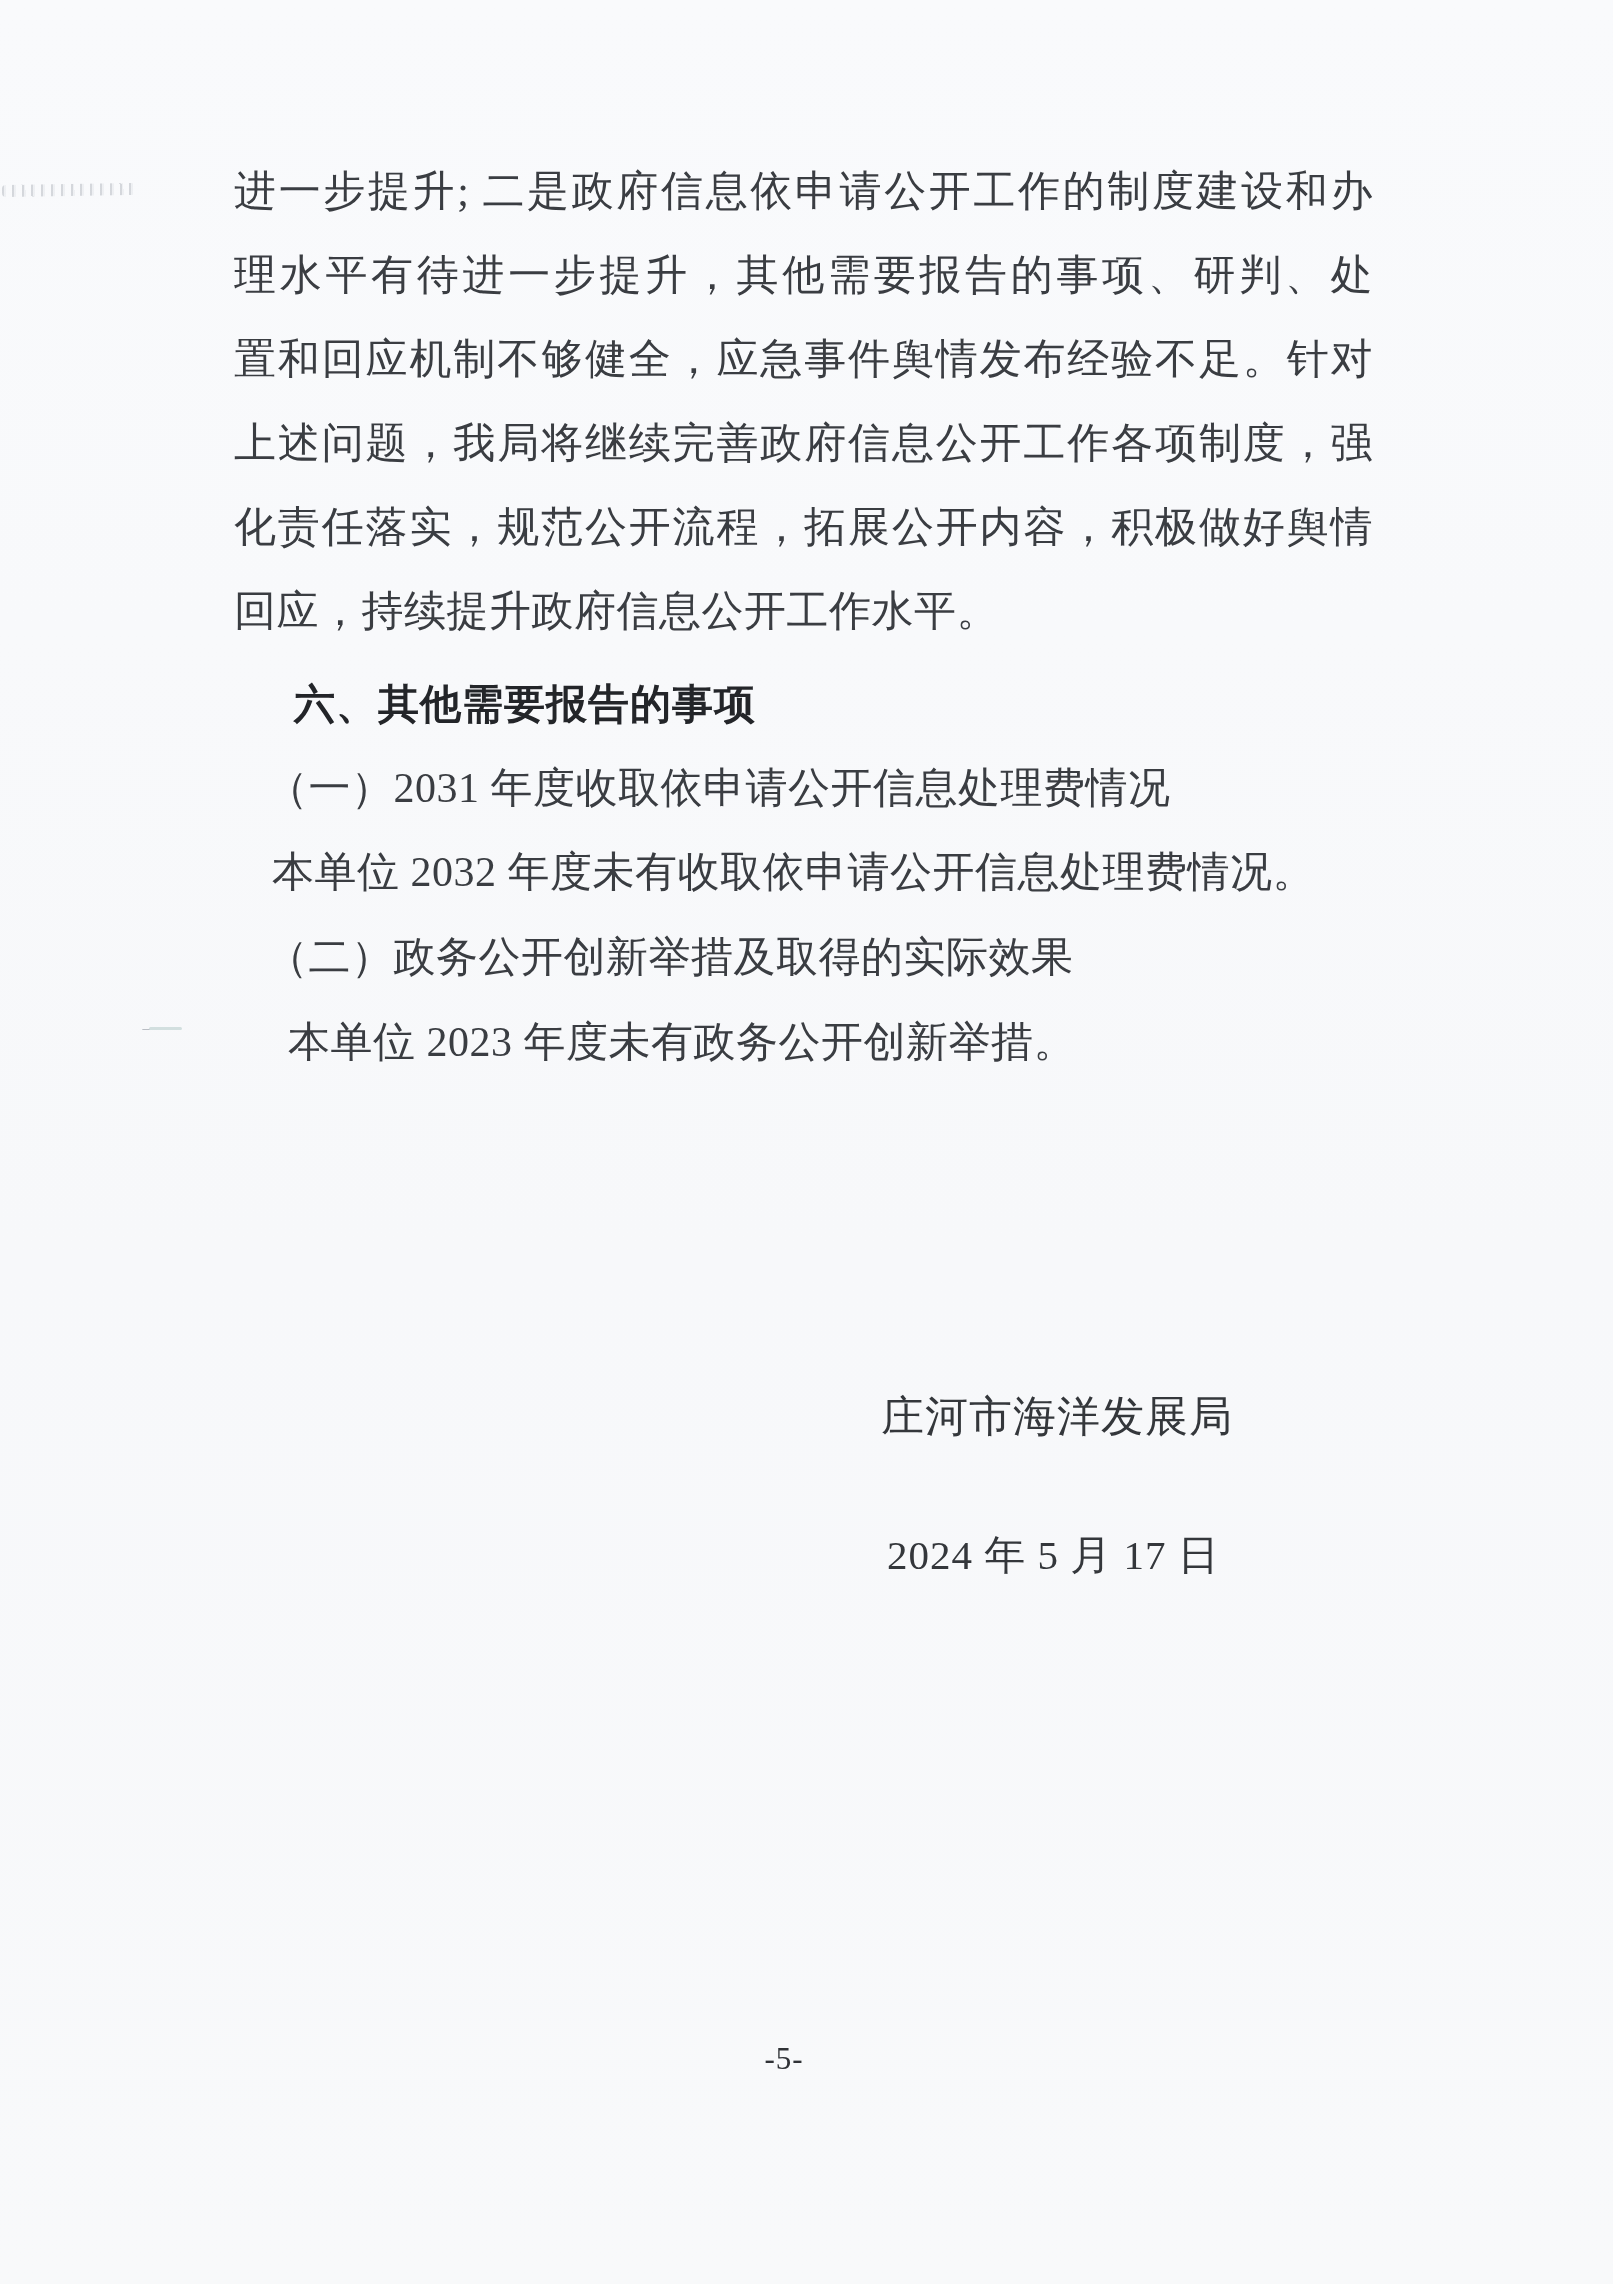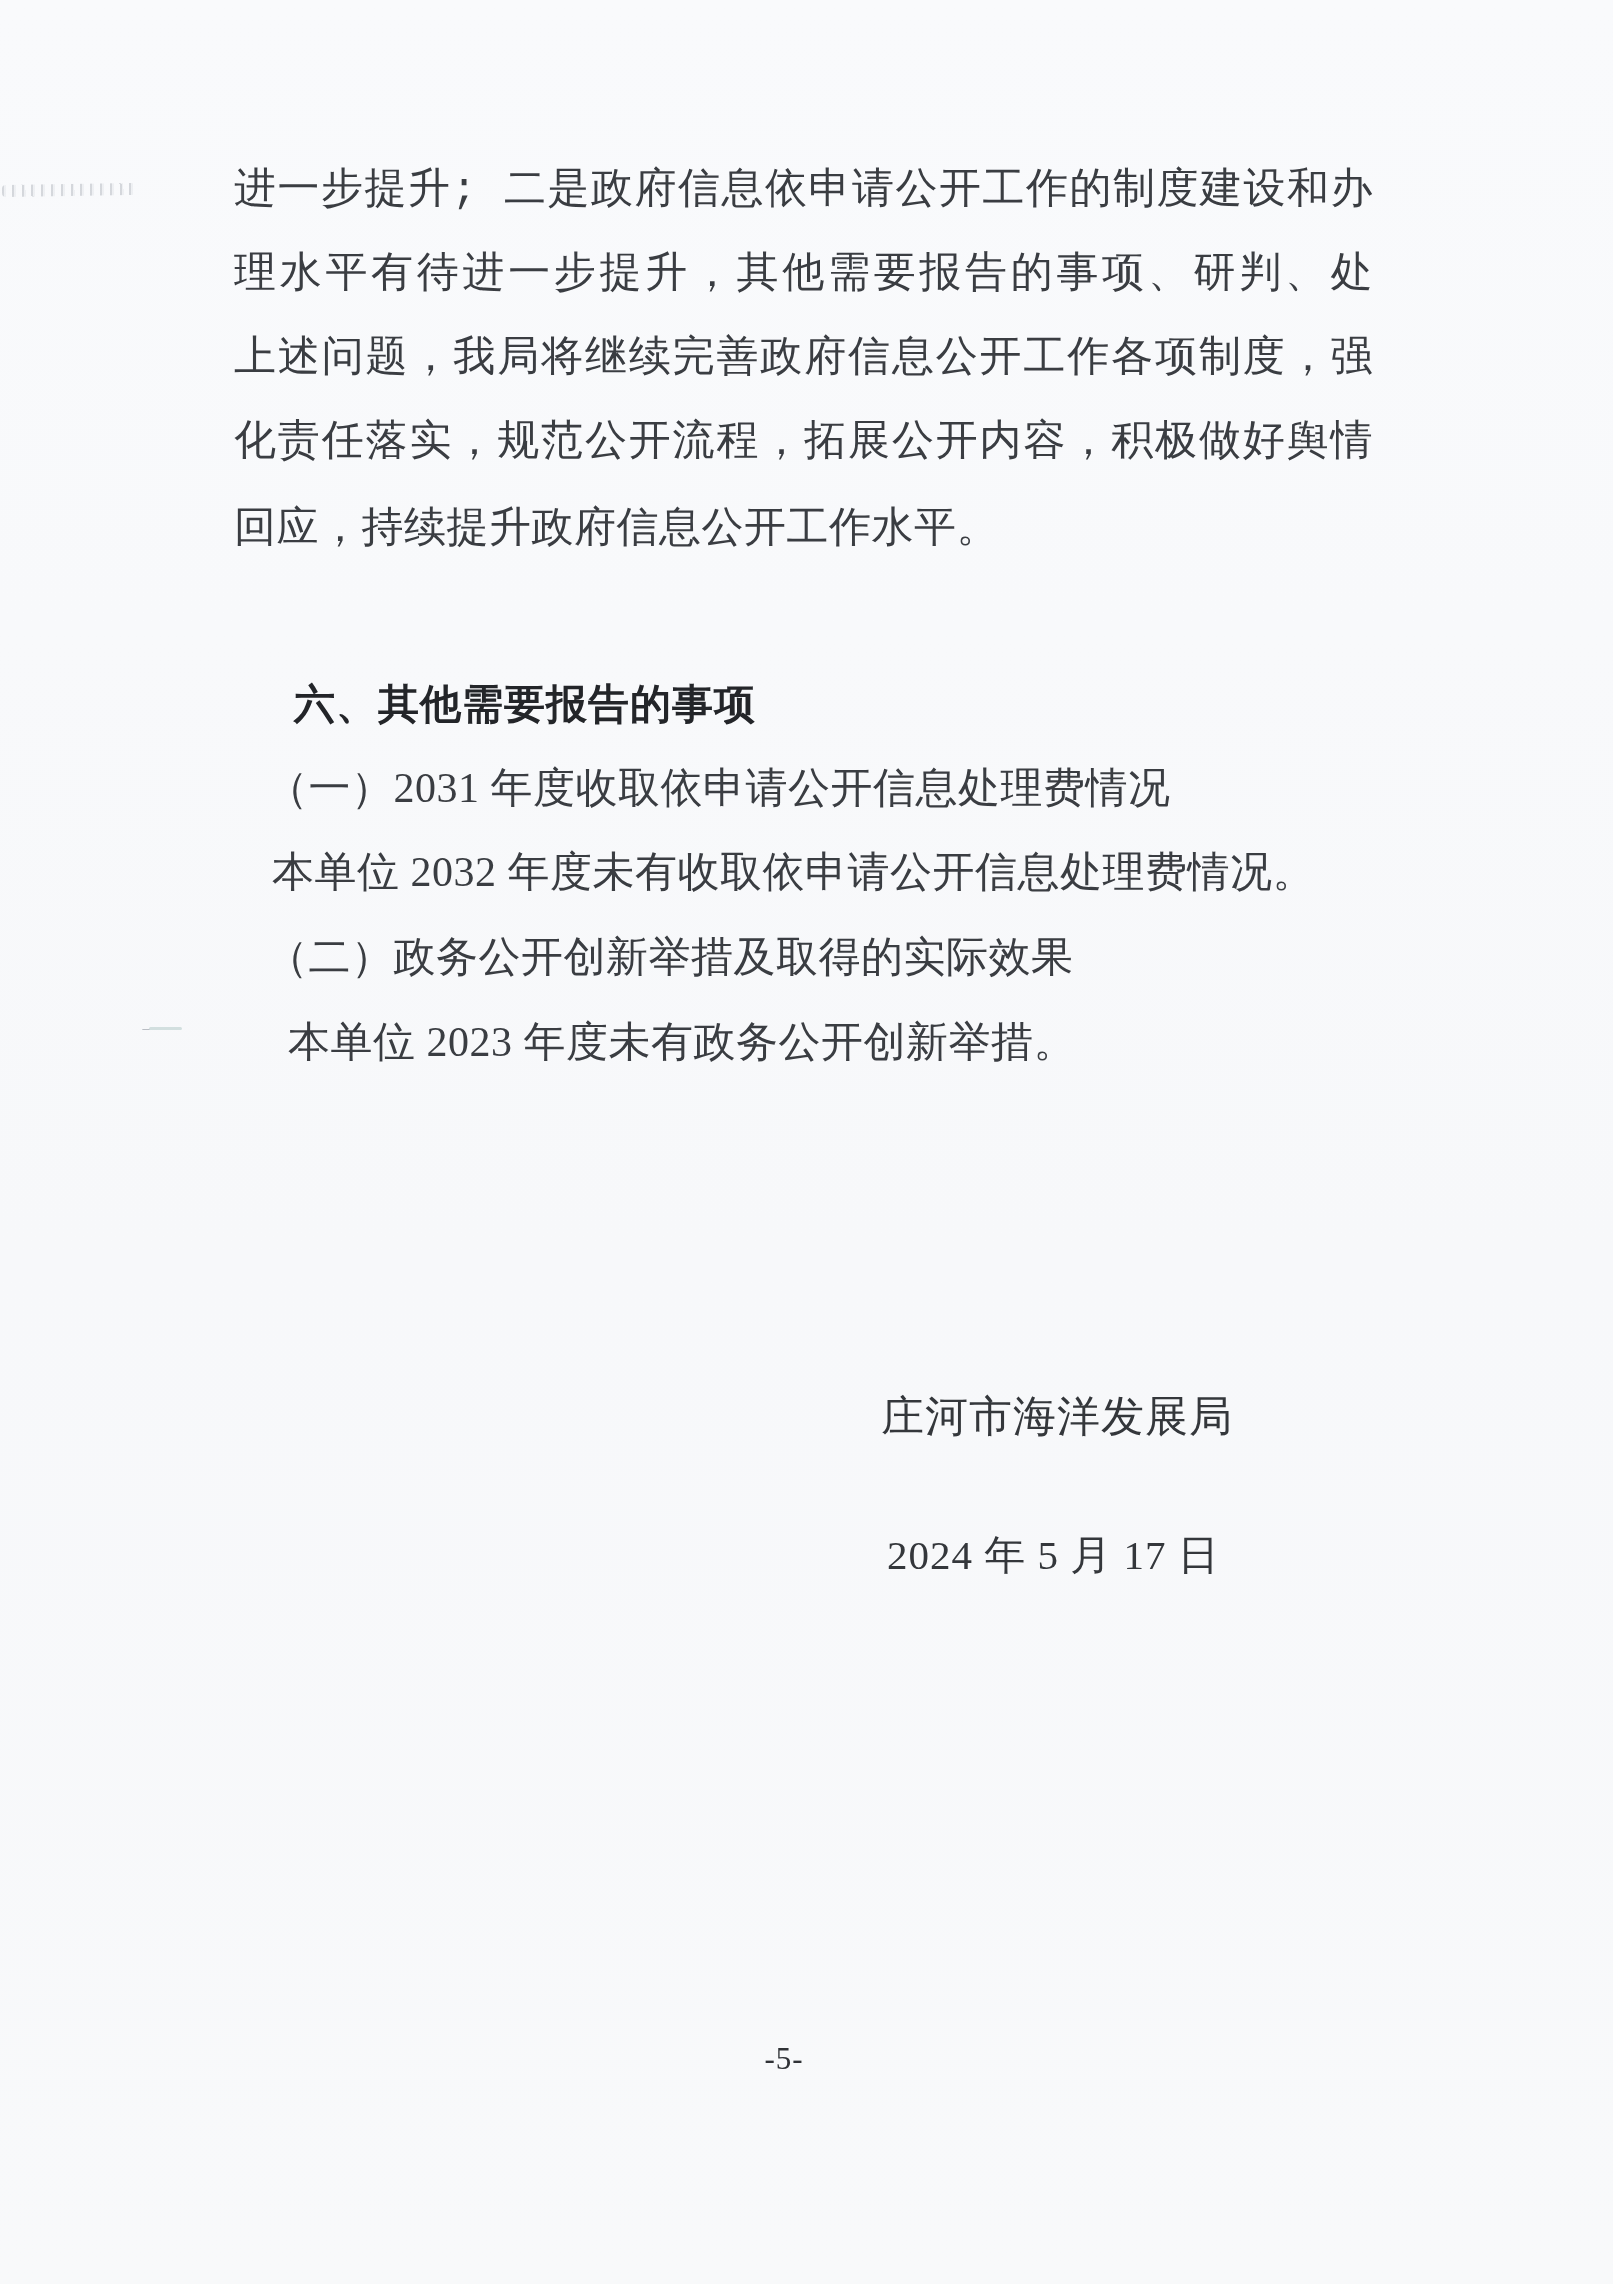--- a/index.html
+++ b/index.html
@@ -32,21 +32,20 @@
     color: #3a3d42;
   }
   .para .line {
     height: 84px;
     white-space: nowrap;
   }
   .para .line.justify {
     white-space: normal;
     text-align: justify;
     text-align-last: justify;
-    font-family: Liberation Mono, monospace;
   }
   
   .heading {
     position: absolute;
     top: 662px;
     left: 294px;
     font-family: "Liberation Sans", sans-serif;
     font-weight: 700;
     font-size: 41px;
     line-height: 84px;
@@ -133,20 +132,21 @@
 <body>
 
 <div class="page">
 
   <div class="artifact-top"></div>
   <div class="artifact-mid"></div>
 
   <div class="para">
     <div class="line justify">进一步提升; 二是政府信息依申请公开工作的制度建设和办</div>
     <div class="line justify">理水平有待进一步提升，其他需要报告的事项、研判、处</div>
+    <div class="line justify">置和回应机制不够健全，应急事件舆情发布经验不足。针对</div>
     <div class="line justify">上述问题，我局将继续完善政府信息公开工作各项制度，强</div>
     <div class="line justify">化责任落实，规范公开流程，拓展公开内容，积极做好舆情</div>
     <div class="line">回应，持续提升政府信息公开工作水平。</div>
   </div>
 
   <div class="heading">六、其他需要报告的事项</div>
 
   <div class="item-title t1">（一）2031 年度收取依申请公开信息处理费情况</div>
   <div class="item-body b1">本单位 2032 年度未有收取依申请公开信息处理费情况。</div>
   <div class="item-title t2">（二）政务公开创新举措及取得的实际效果</div>

